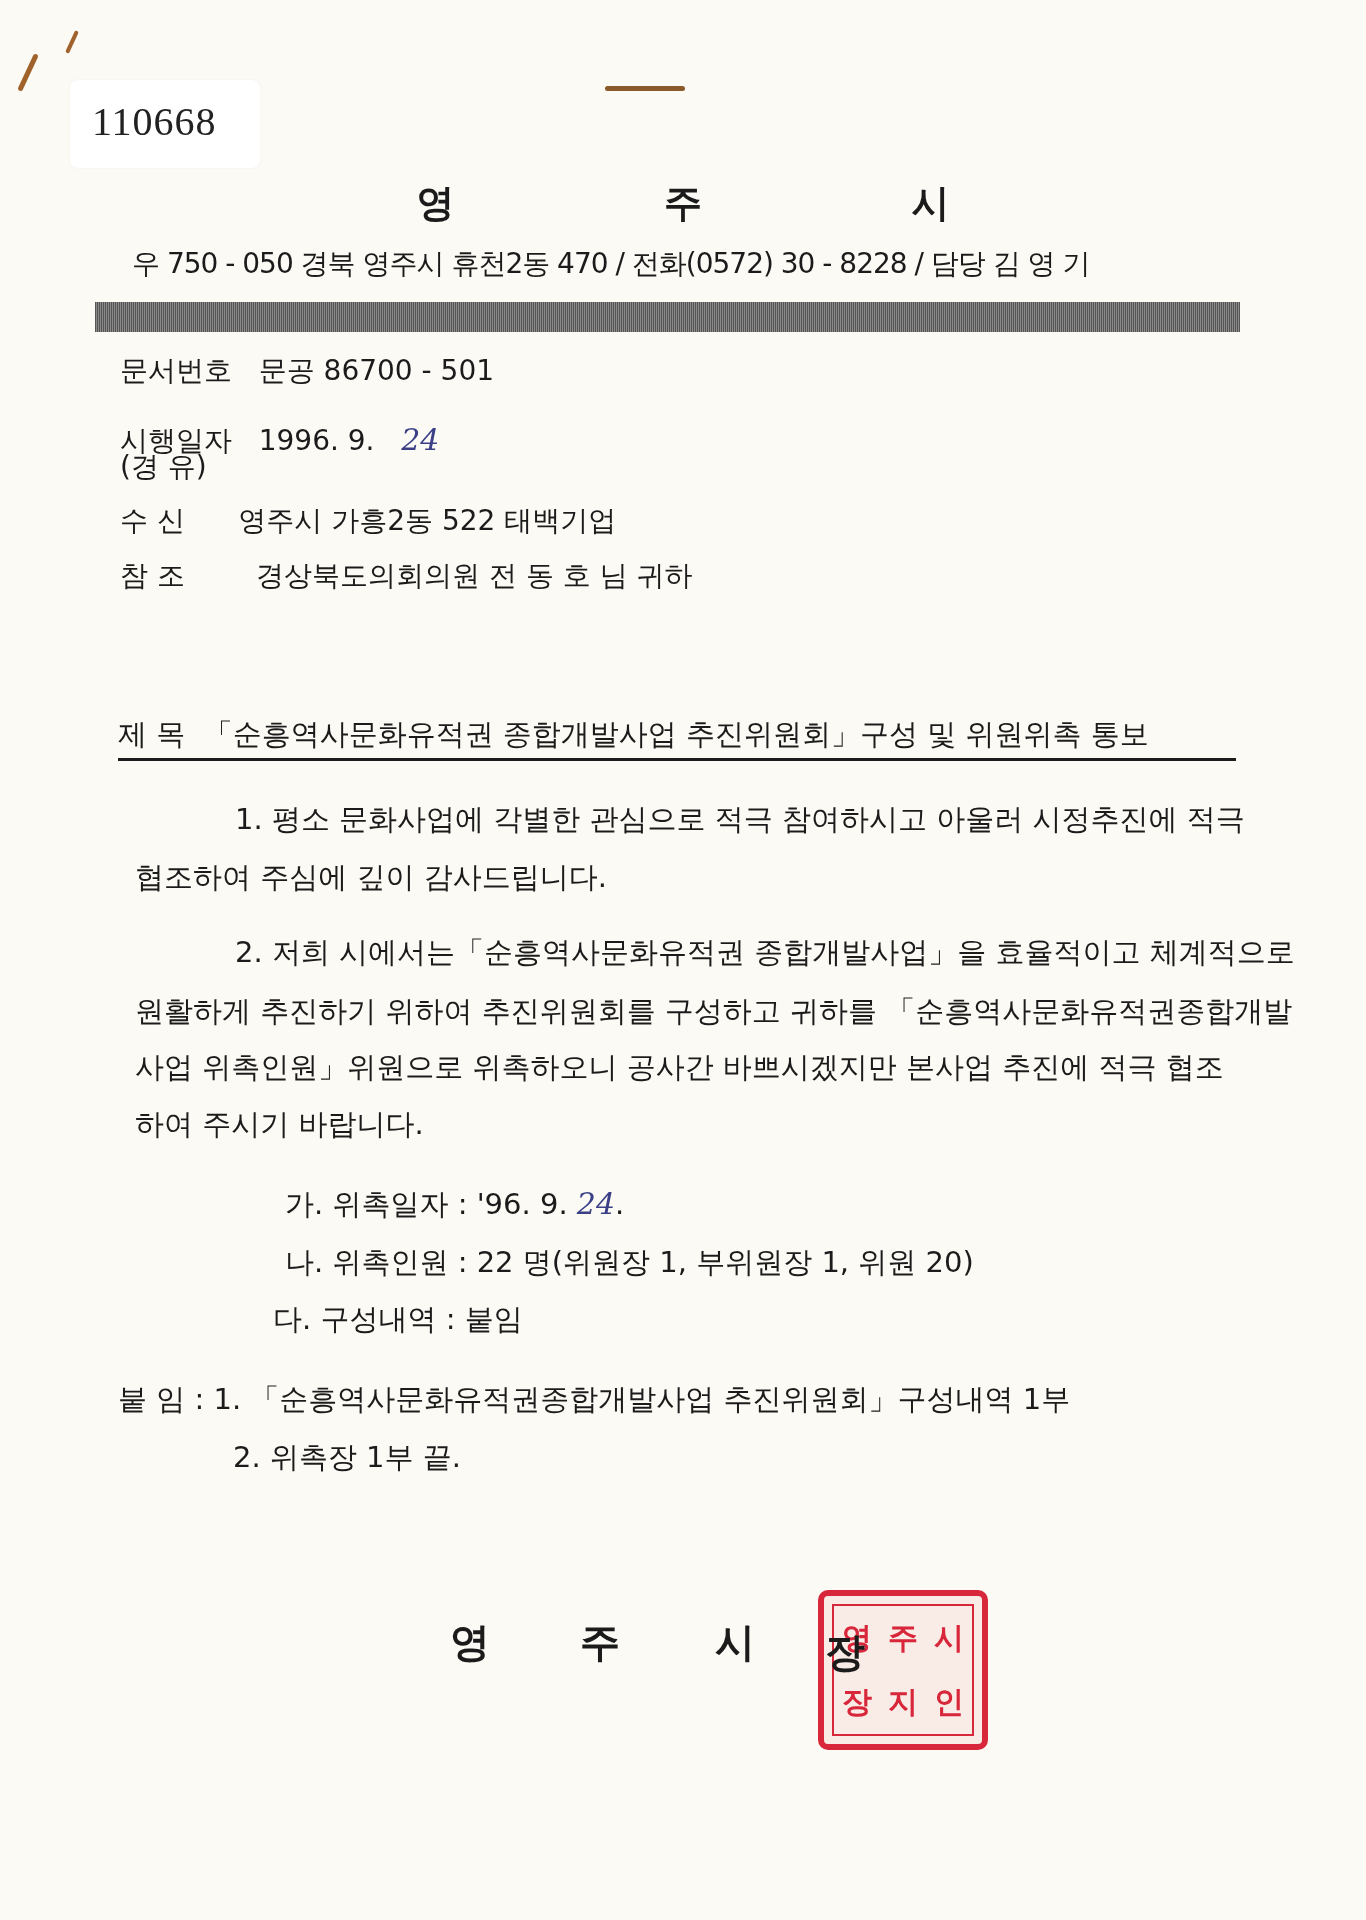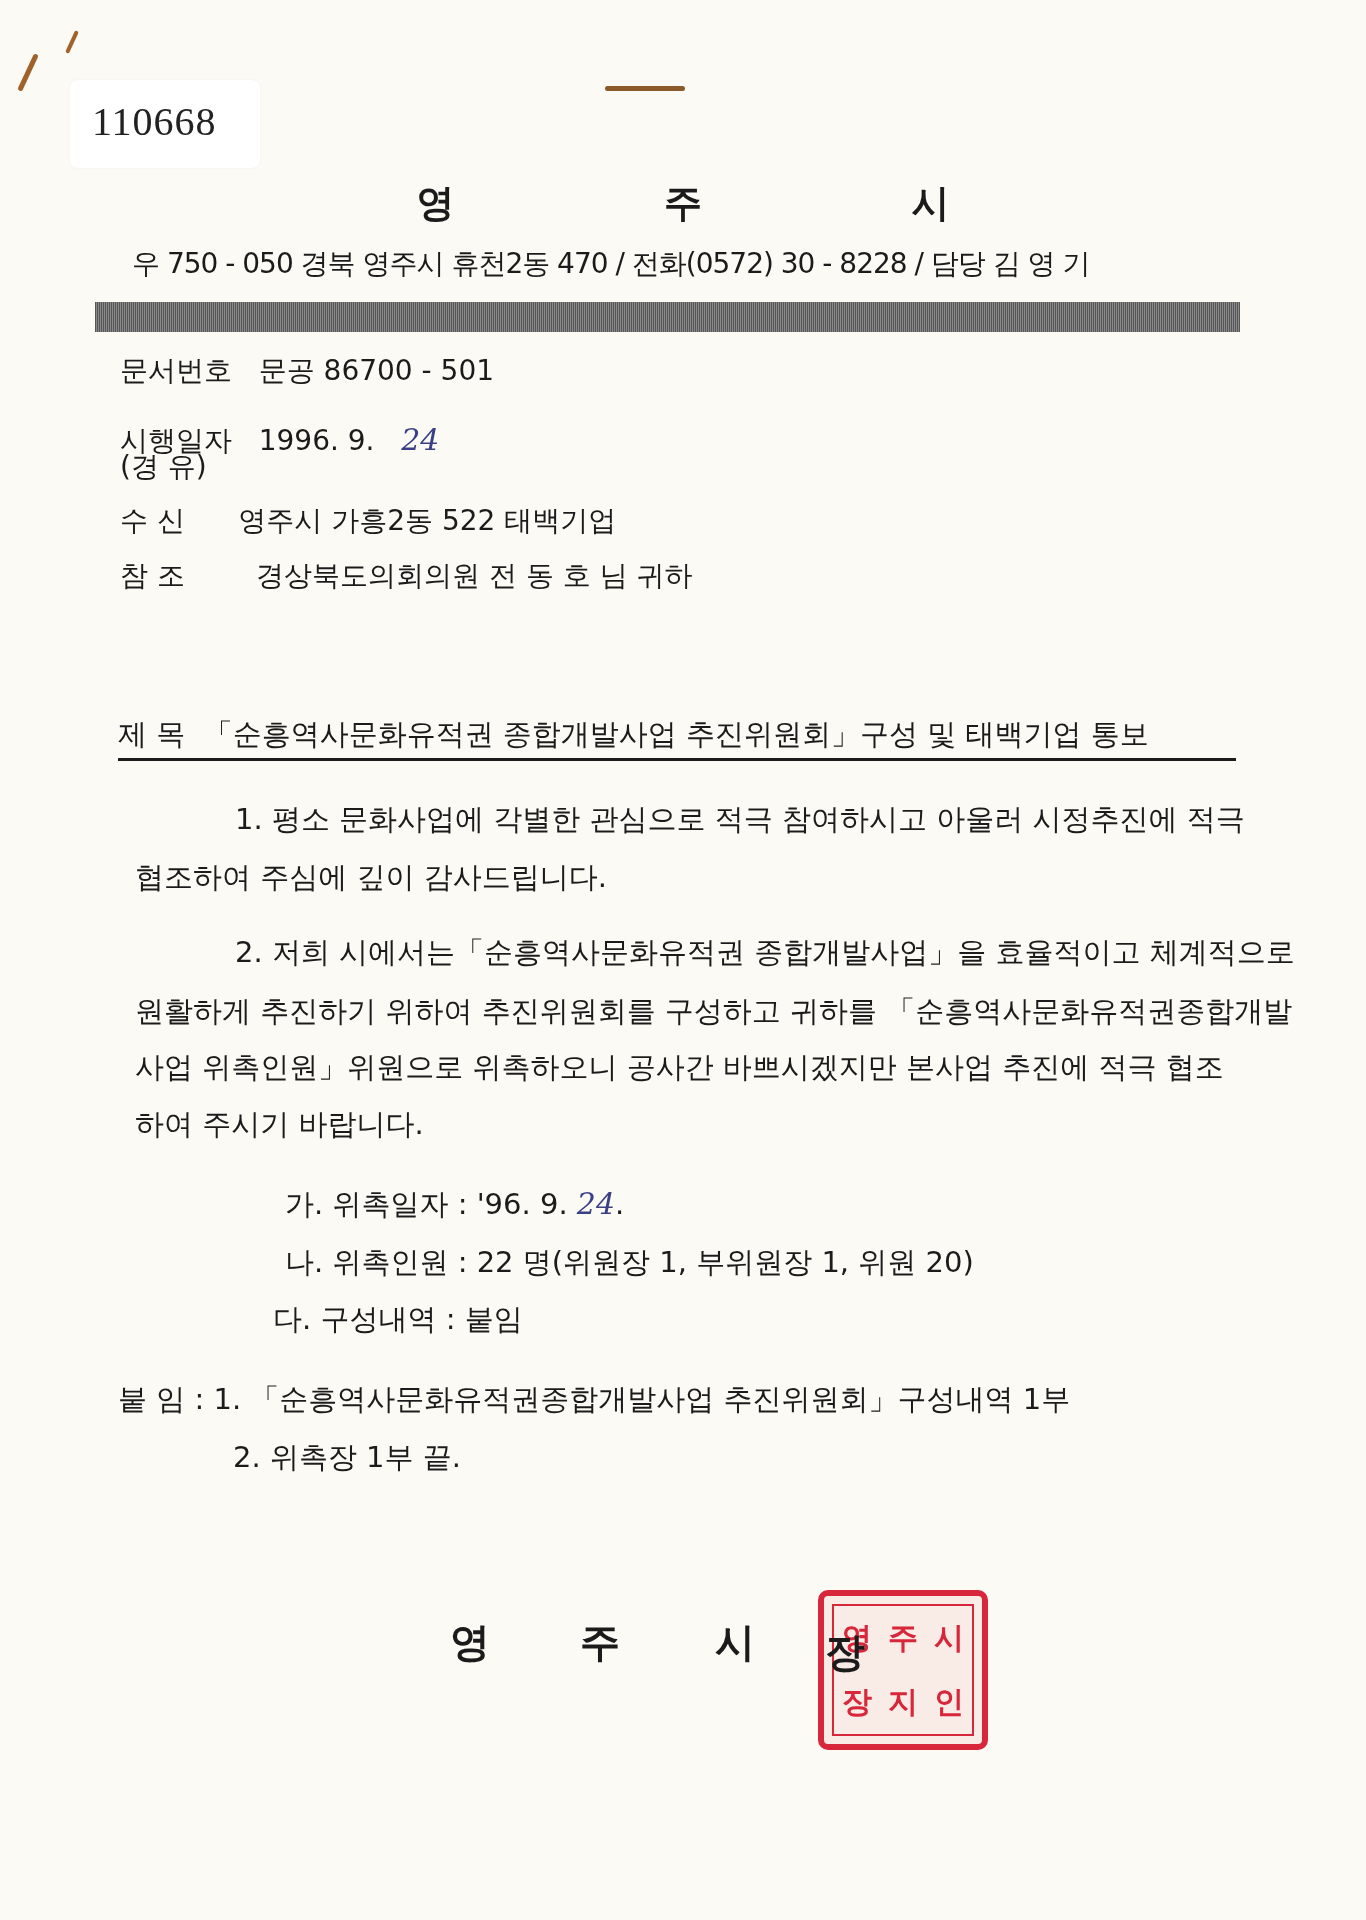--- a/index.html
+++ b/index.html
@@ -61,21 +61,21 @@
   <span>수 신</span>&nbsp;&nbsp;&nbsp;&nbsp;&nbsp;
   <span>영주시 가흥2동 522 태백기업</span>
 </div>
 <div class="abs meta" style="top:557px;">
   <span>참 조</span>&nbsp;&nbsp;&nbsp;&nbsp;&nbsp;&nbsp;&nbsp;
   <span>경상북도의회의원 전 동 호 님 귀하</span>
 </div>
 
 <div class="abs subject">
   <span>제 목</span>&nbsp;
-  <span>「순흥역사문화유적권 종합개발사업 추진위원회」구성 및 태백기업 통보</span>
+  <span>「순흥역사문화유적권 종합개발사업 추진위원회」구성 및 위원위촉 통보</span>
 </div>
 <div class="rule"></div>
 
 <div class="abs body-line" style="left:235px;top:800px;">1. 평소 문화사업에 각별한 관심으로 적극 참여하시고 아울러 시정추진에 적극</div>
 <div class="abs body-line" style="left:135px;top:858px;">협조하여 주심에 깊이 감사드립니다.</div>
 
 <div class="abs body-line" style="left:235px;top:933px;">2. 저희 시에서는「순흥역사문화유적권 종합개발사업」을 효율적이고 체계적으로</div>
 <div class="abs body-line" style="left:135px;top:992px;">원활하게 추진하기 위하여 추진위원회를 구성하고 귀하를 「순흥역사문화유적권종합개발</div>
 <div class="abs body-line" style="left:135px;top:1048px;">사업 위촉인원」위원으로 위촉하오니  공사간 바쁘시겠지만 본사업 추진에  적극 협조</div>
 <div class="abs body-line" style="left:135px;top:1105px;">하여 주시기 바랍니다.</div>

